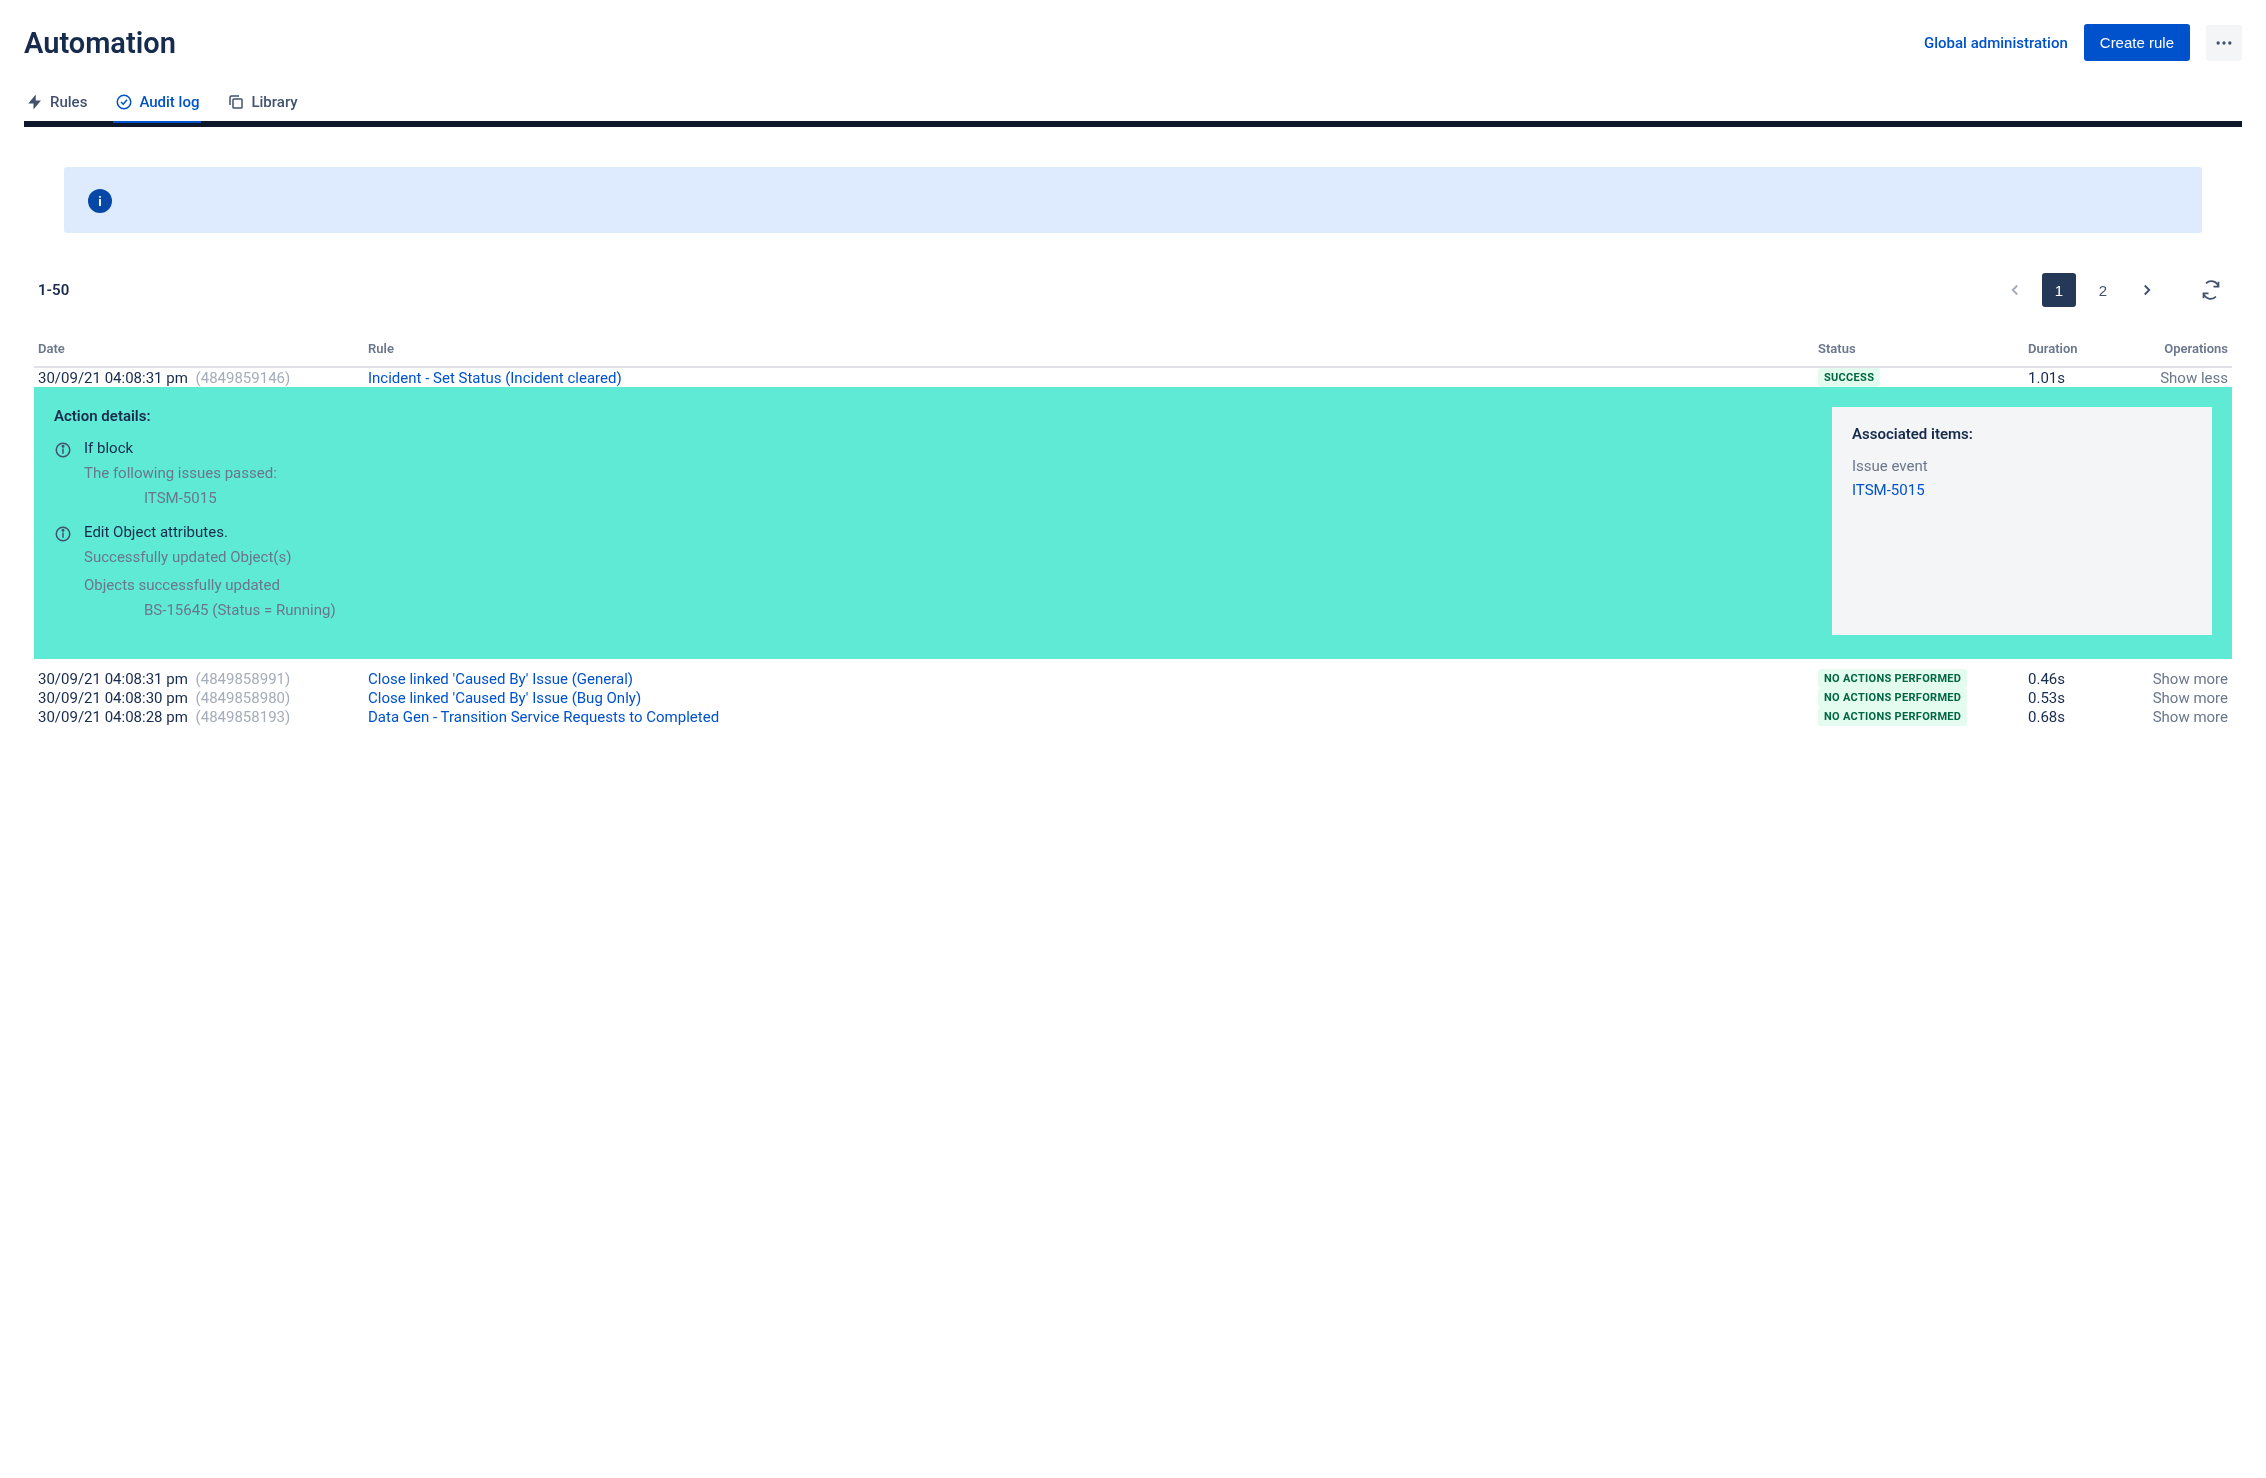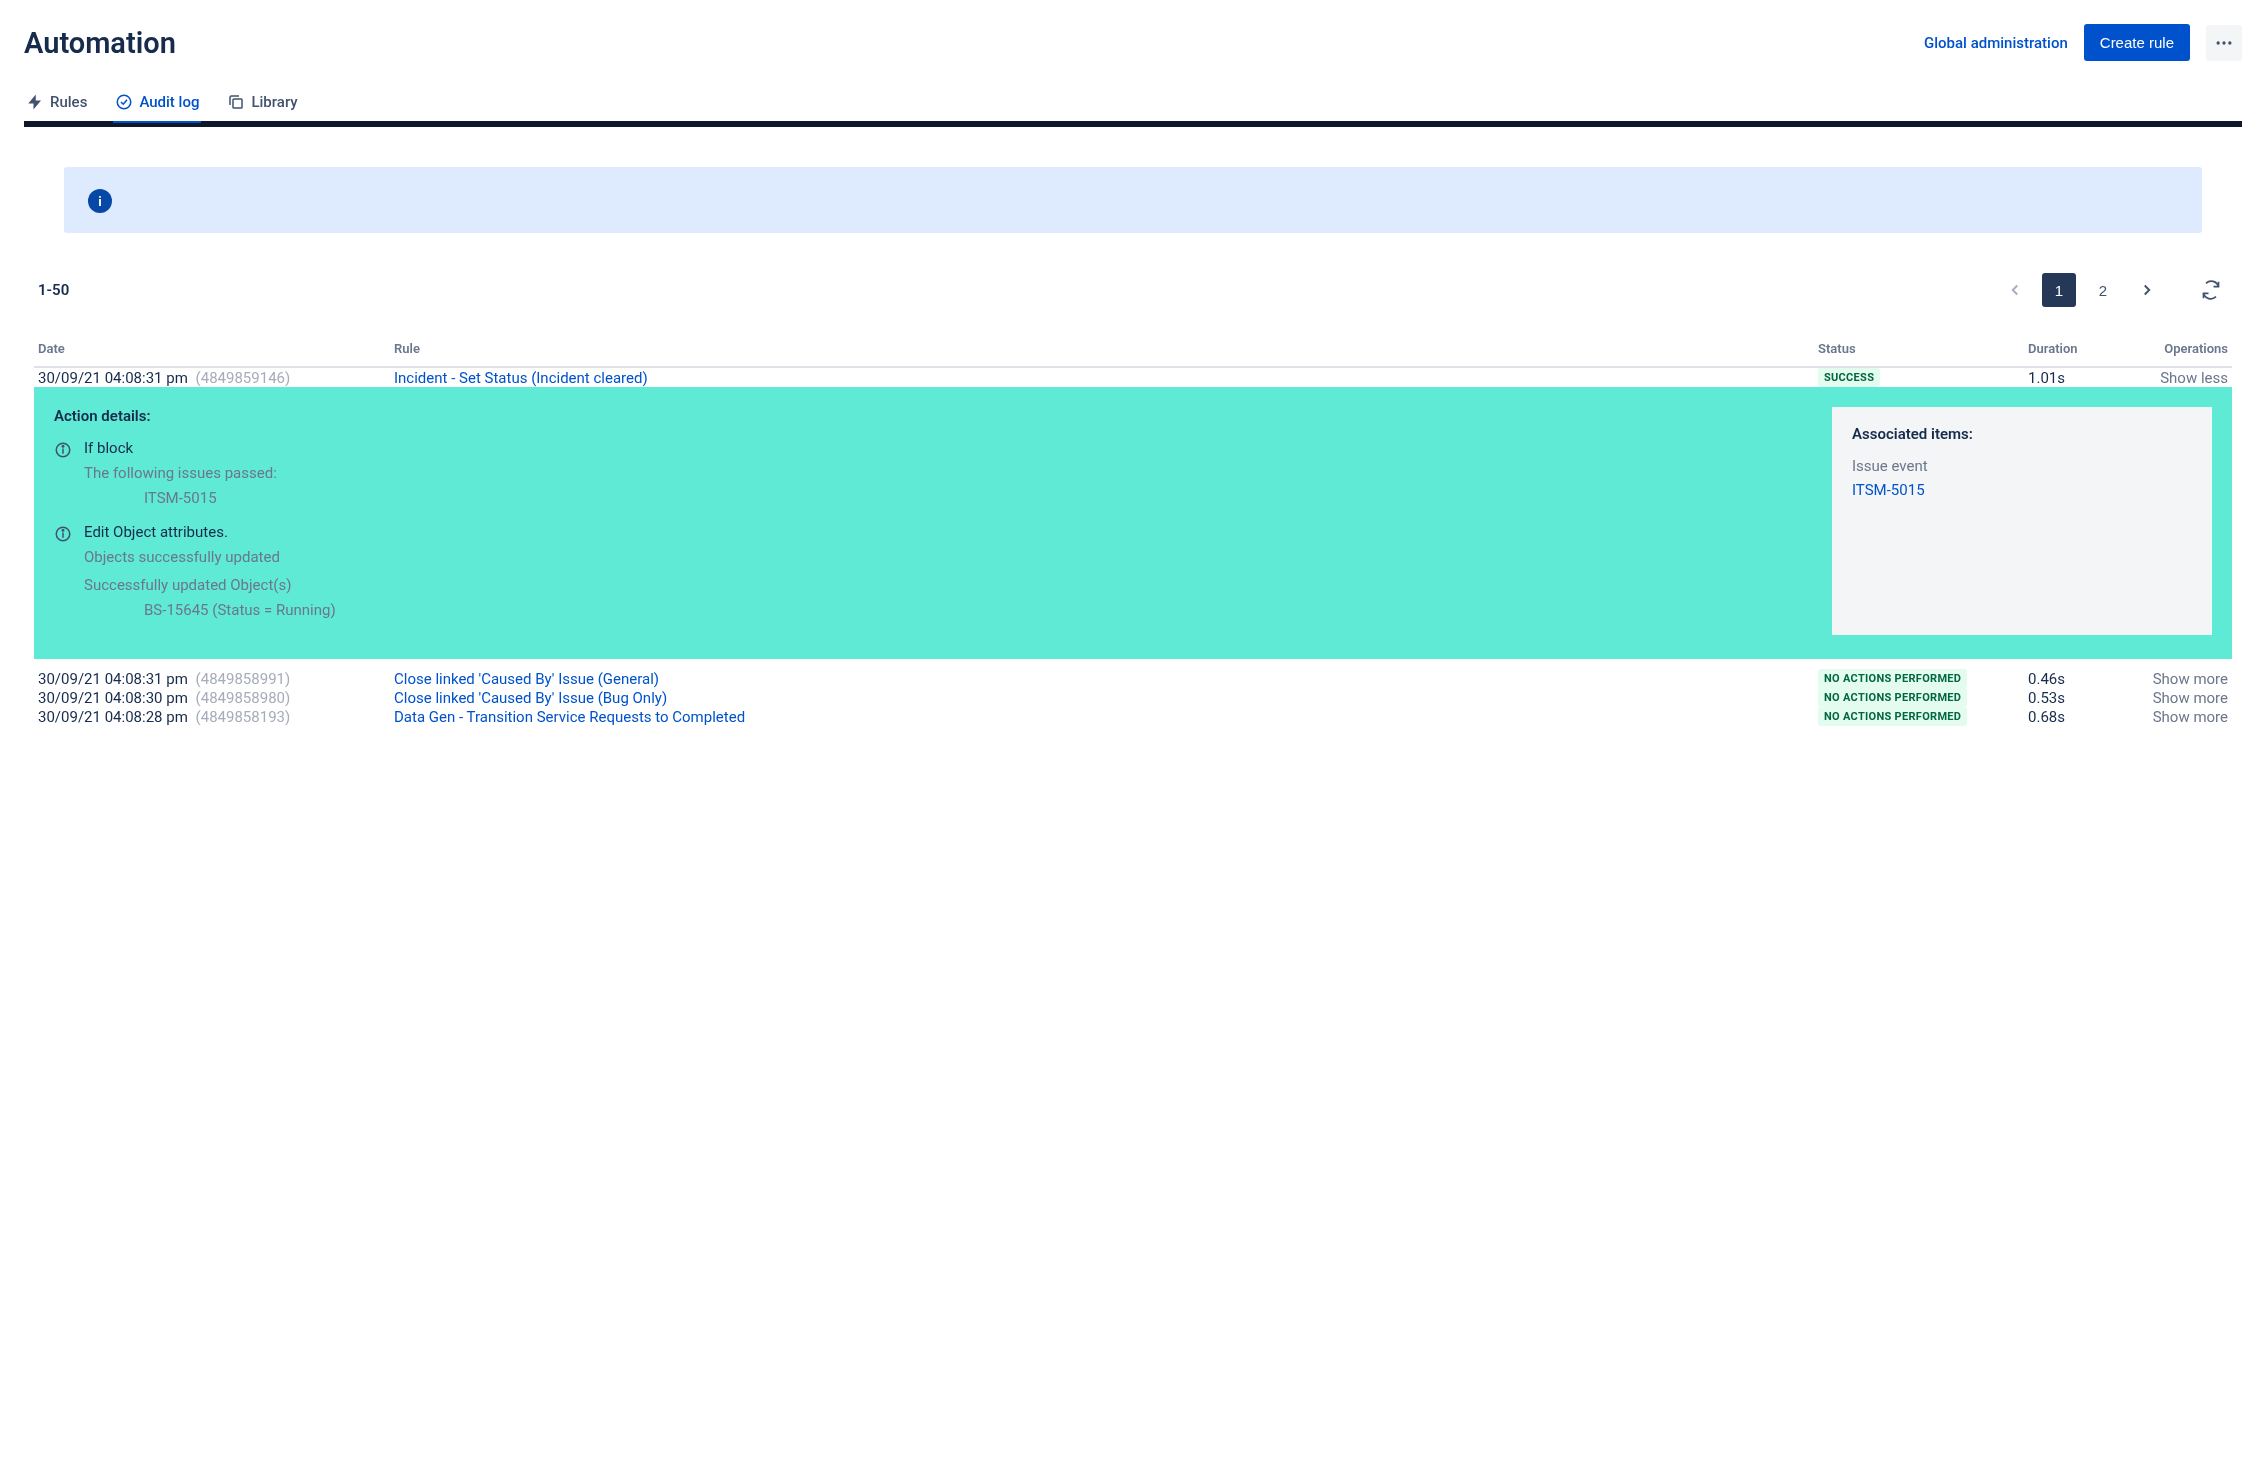--- a/index.html
+++ b/index.html
@@ -143,21 +143,21 @@
     .page-btn.disabled { color: #A5ADBA; cursor: default; }
     .refresh-btn { margin-left: 20px; }
     .thead {
       display: flex;
       padding: 10px 4px;
       border-bottom: 2px solid #DFE1E6;
       font-size: 13px;
       font-weight: 600;
       color: #6B778C;
     }
-    .col-date { width: 356px; }
+    .col-date { width: 330px; }
     .col-rule { flex: 1; }
     .col-status { width: 210px; }
     .col-duration { width: 90px; }
     .col-ops { width: 110px; text-align: right; }
     .trow {
       display: flex;
       align-items: center;
       padding: 0 4px;
     }
     .trow .col-date { font-size: 15px; color: #172B4D; }
@@ -320,22 +320,22 @@
         </div>
 
         <div class="action-item">
           <svg class="action-icon" viewBox="0 0 24 24" fill="none" stroke="#42526E" stroke-width="2">
               <circle cx="12" cy="12" r="9"></circle>
               <line x1="12" y1="10" x2="12" y2="17"></line>
               <circle cx="12" cy="7" r="1" fill="#42526E"></circle>
             </svg>
           <div class="action-body">
             <div class="action-title">Edit Object attributes.</div>
+            <div class="action-line">Successfully updated Object(s)</div>
             <div class="action-line">Objects successfully updated</div>
-            <div class="action-line">Successfully updated Object(s)</div>
             <div class="action-indent">BS-15645 (Status = Running)</div>
           </div>
         </div>
       </div>
       <div class="details-right">
         <div class="details-heading">Associated items:</div>
         <div class="assoc-label">Issue event</div>
         <a class="assoc-link">ITSM-5015</a>
       </div>
     </div>

